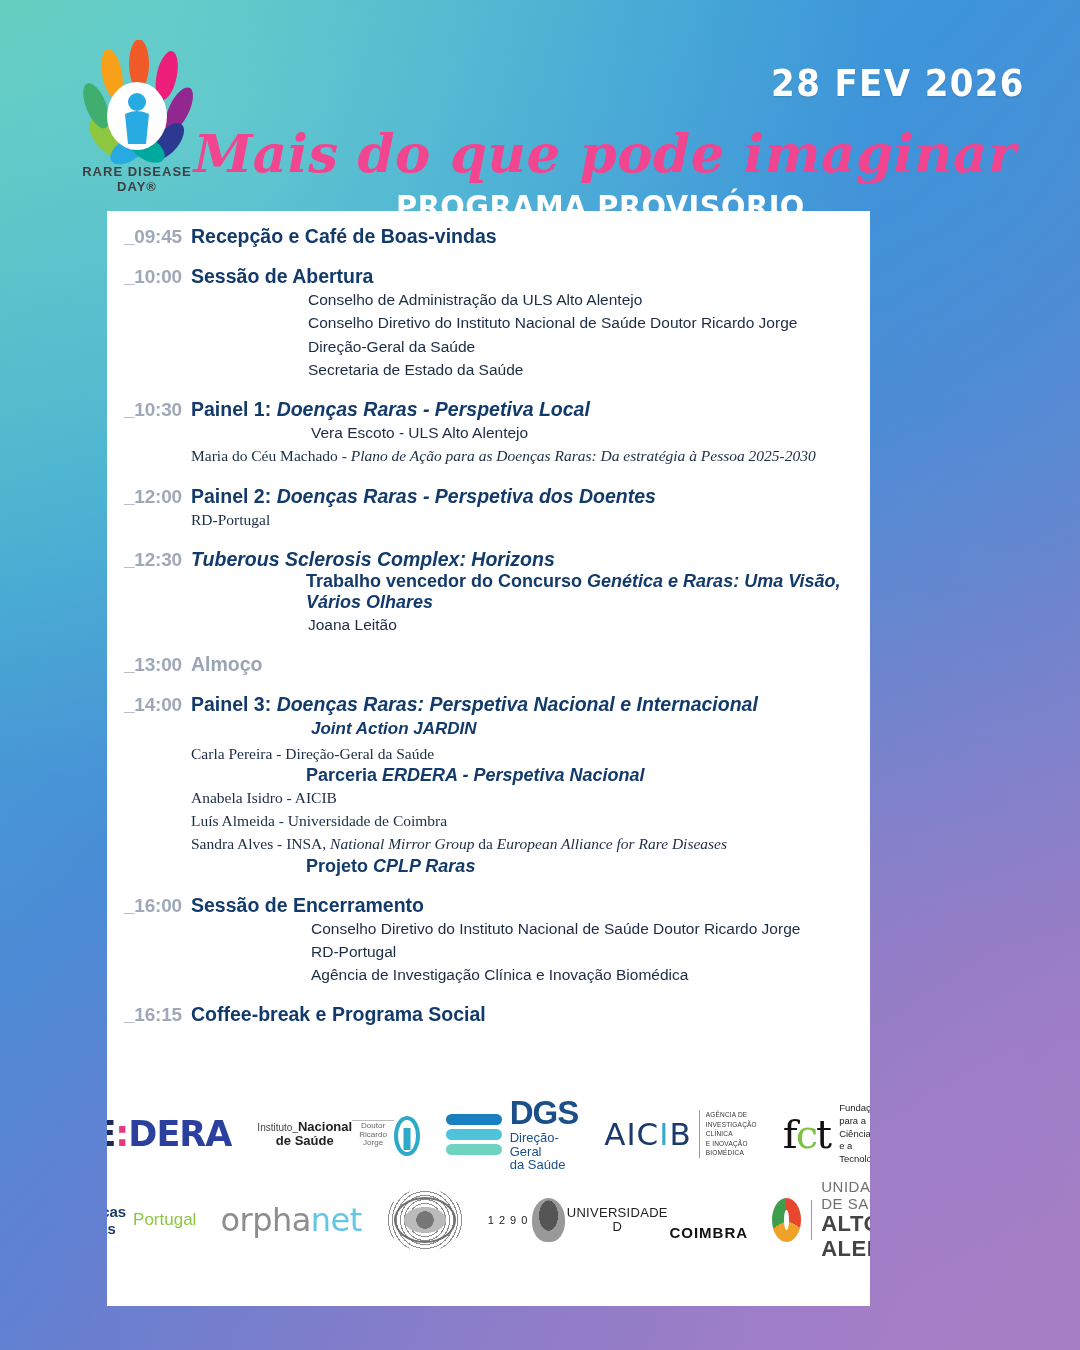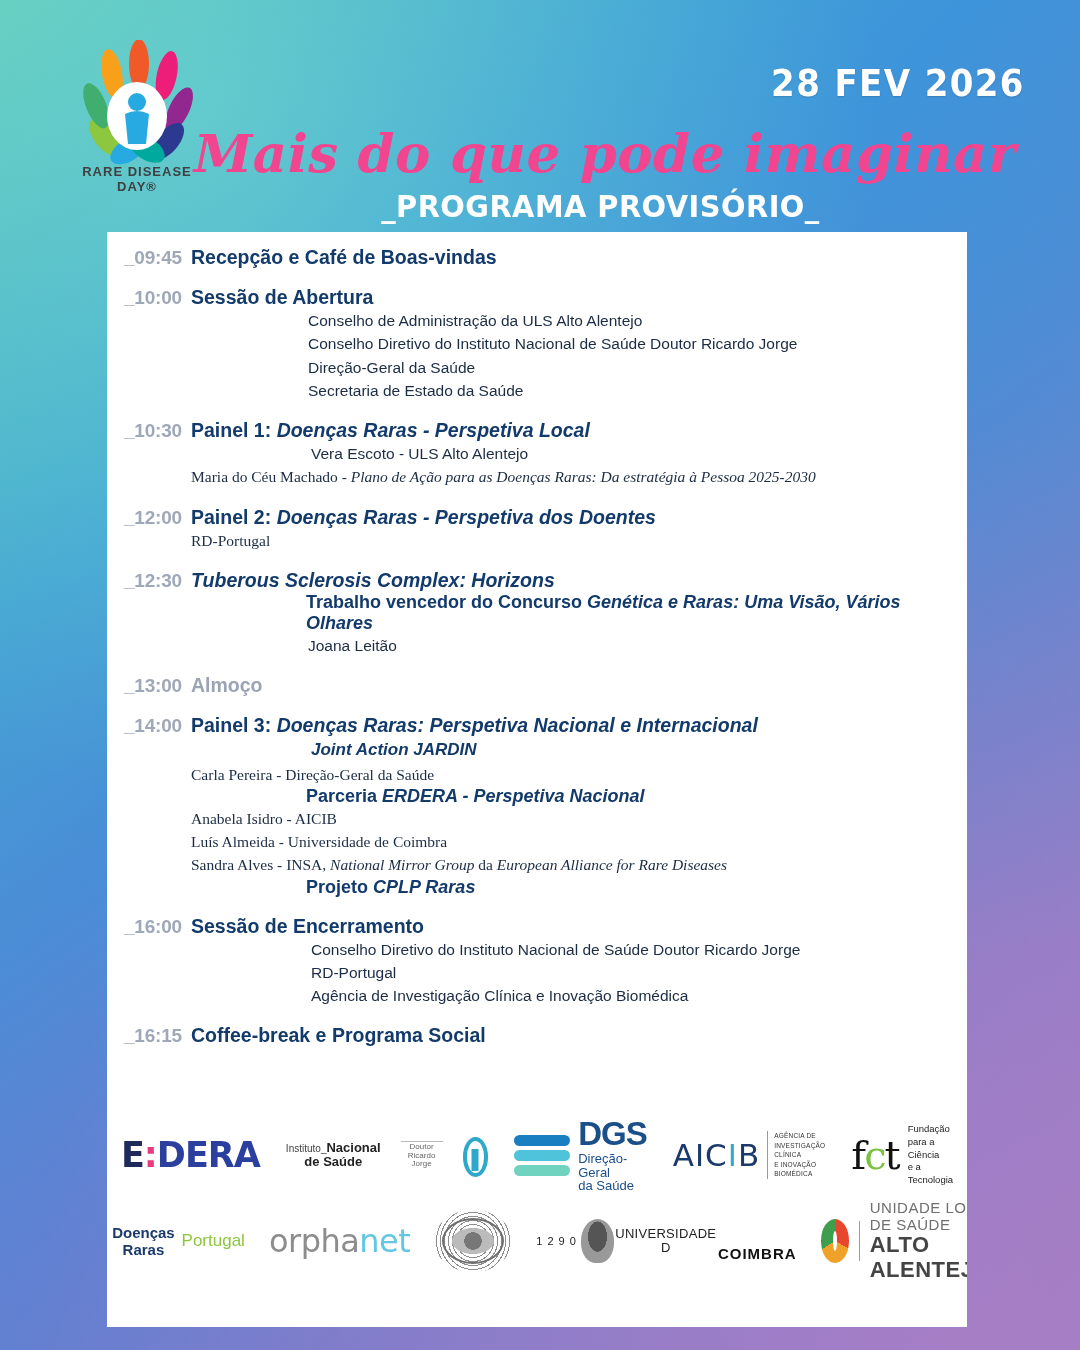--- a/index.html
+++ b/index.html
@@ -65,22 +65,22 @@
     font-family: "DejaVu Sans", sans-serif;
     font-size: 31px; font-weight: bold;
     color: #ffffff;
     letter-spacing: 0.5px;
     transform: scaleX(0.93);
   }
 
   
   .card {
     position: absolute;
-    left: 107px; top: 232px;
-    width: 860px; height: 1095px;
+    left: 107px; top: 211px;
+    width: 763px; height: 1095px;
     background: #ffffff;
     overflow: hidden;
   }
   .program {
     padding: 14px 0 0 0;
   }
   .block { margin-bottom: 17px; }
   .row { display: flex; align-items: baseline; }
   .time {
     width: 80px;
@@ -131,21 +131,21 @@
   .lg { display: flex; align-items: center; justify-content: center; }
 
   .erdera {
     font-family: "DejaVu Sans", sans-serif;
     font-size: 35px; font-weight: bold; color: #1d2a5a;
     letter-spacing: -1px;
   }
   .erdera .pink { color: #e8387f; }
   .erdera .blue2 { color: #2a3f9e; }
 
-  .insa { text-align: center; line-height: 1.1; gap: 20px; }
+  .insa { text-align: center; line-height: 1.1; }
   .insa .l1 { font-size: 10px; color: #444; }
   .insa .l1 b { font-size: 13px; color: #222; }
   .insa .l2 { font-size: 8px; color: #666; border-top: 1px solid #bbb; display: inline-block; padding-top: 1px;}
   .insa .mark {
     margin: 4px auto 0;
     width: 40px; height: 40px; border-radius: 50%;
     border: 4px solid #2fa9c9;
     position: relative;
   }
   .insa .mark:after {

